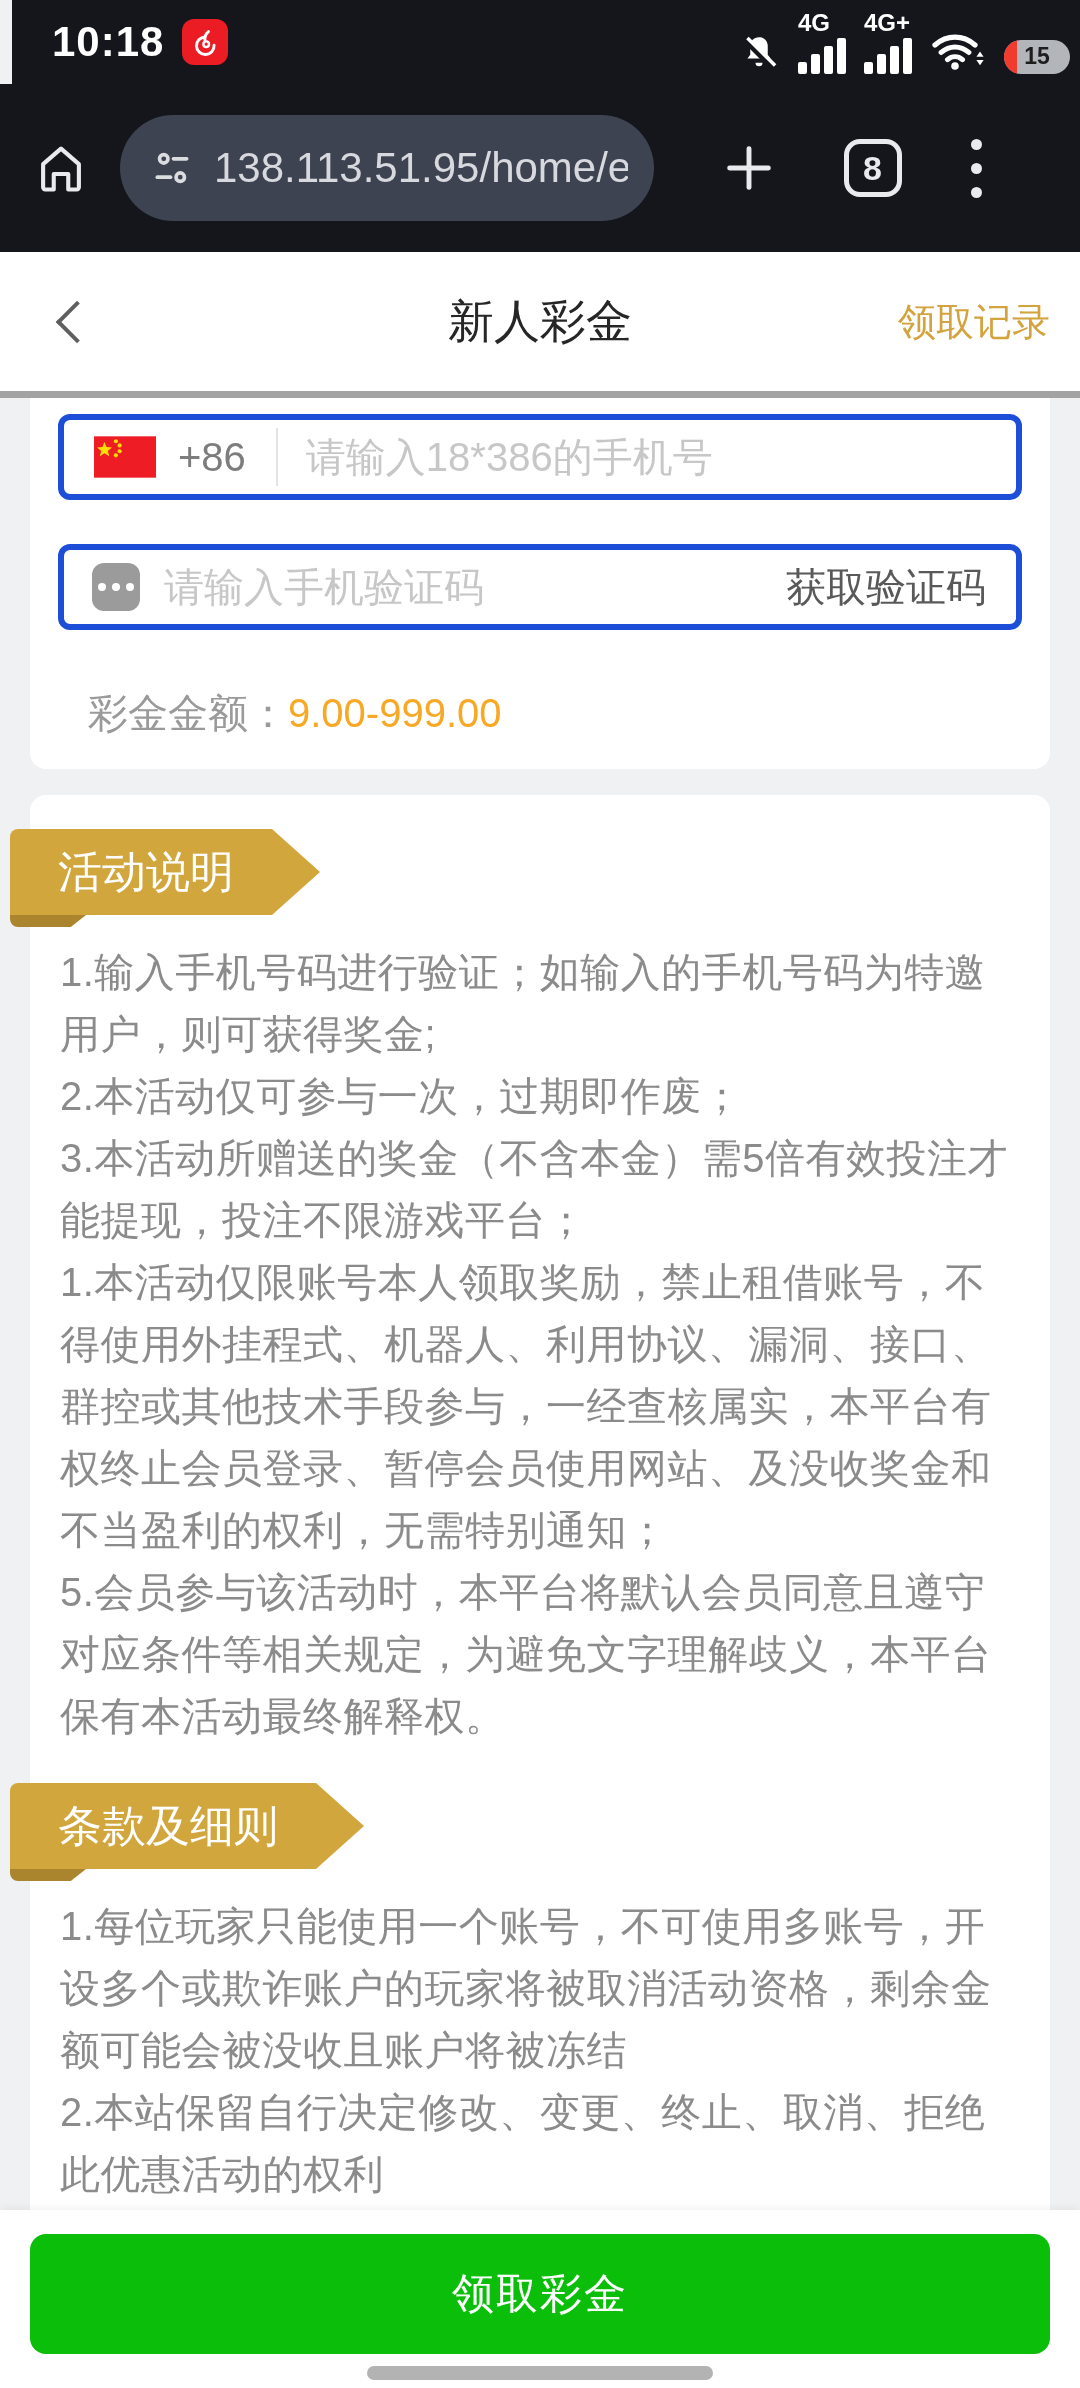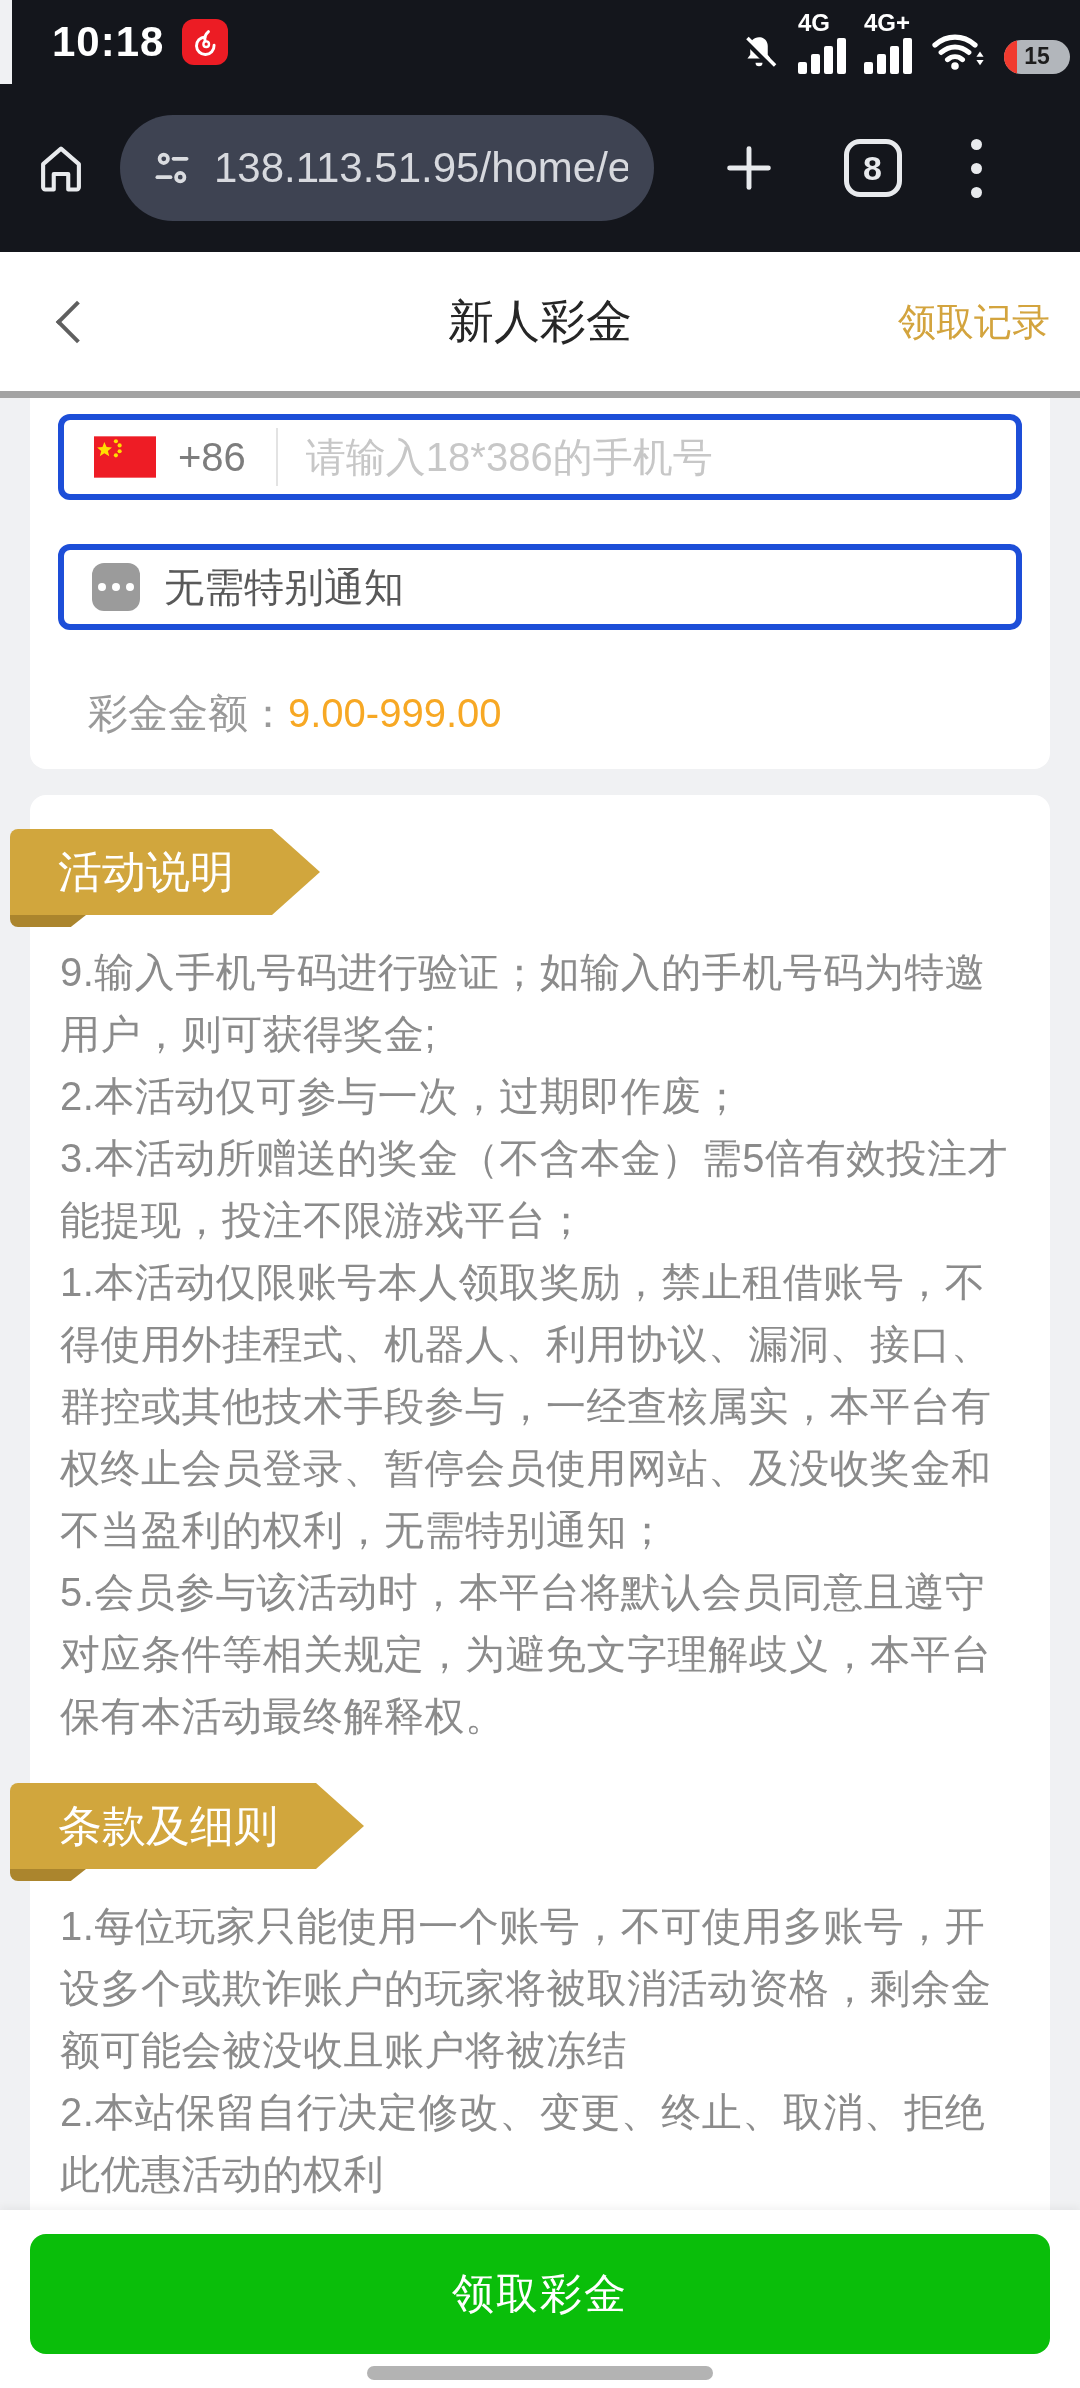--- a/index.html
+++ b/index.html
@@ -212,33 +212,34 @@
         <span class="cc-text">+86</span>
         <span class="vdiv"></span>
         <input class="text-input" type="text" placeholder="请输入18*386的手机号" style="">
       </div>
       <div class="input-row">
         <span class="code-icon">
             <i></i>
             <i></i>
             <i></i>
           </span>
-        <span class="get-code">无需特别通知</span>
+        <input class="text-input" type="text" placeholder="请输入手机验证码" style="">
+        <span class="get-code">获取验证码</span>
       </div>
       <div class="amount-row">
         <span class="amount-label">彩金金额：</span><span class="amount-value">9.00-999.00</span>
       </div>
     </div>
 
     <div class="card card-info">
       <div class="ribbon">
         <span class="rb-body">活动说明</span>
       </div>
       <div class="rules">
-        <p>9.输入手机号码进行验证；如输入的手机号码为特邀用户，则可获得奖金;</p>
+        <p>1.输入手机号码进行验证；如输入的手机号码为特邀用户，则可获得奖金;</p>
         <p>2.本活动仅可参与一次，过期即作废；</p>
         <p>3.本活动所赠送的奖金（不含本金）需5倍有效投注才能提现，投注不限游戏平台；</p>
         <p>1.本活动仅限账号本人领取奖励，禁止租借账号，不得使用外挂程式、机器人、利用协议、漏洞、接口、群控或其他技术手段参与，一经查核属实，本平台有权终止会员登录、暂停会员使用网站、及没收奖金和不当盈利的权利，无需特别通知；</p>
         <p>5.会员参与该活动时，本平台将默认会员同意且遵守对应条件等相关规定，为避免文字理解歧义，本平台保有本活动最终解释权。</p>
       </div>
       <div class="ribbon second">
         <span class="rb-body">条款及细则</span>
       </div>
       <div class="rules second">
         <p>1.每位玩家只能使用一个账号，不可使用多账号，开设多个或欺诈账户的玩家将被取消活动资格，剩余金额可能会被没收且账户将被冻结</p>

